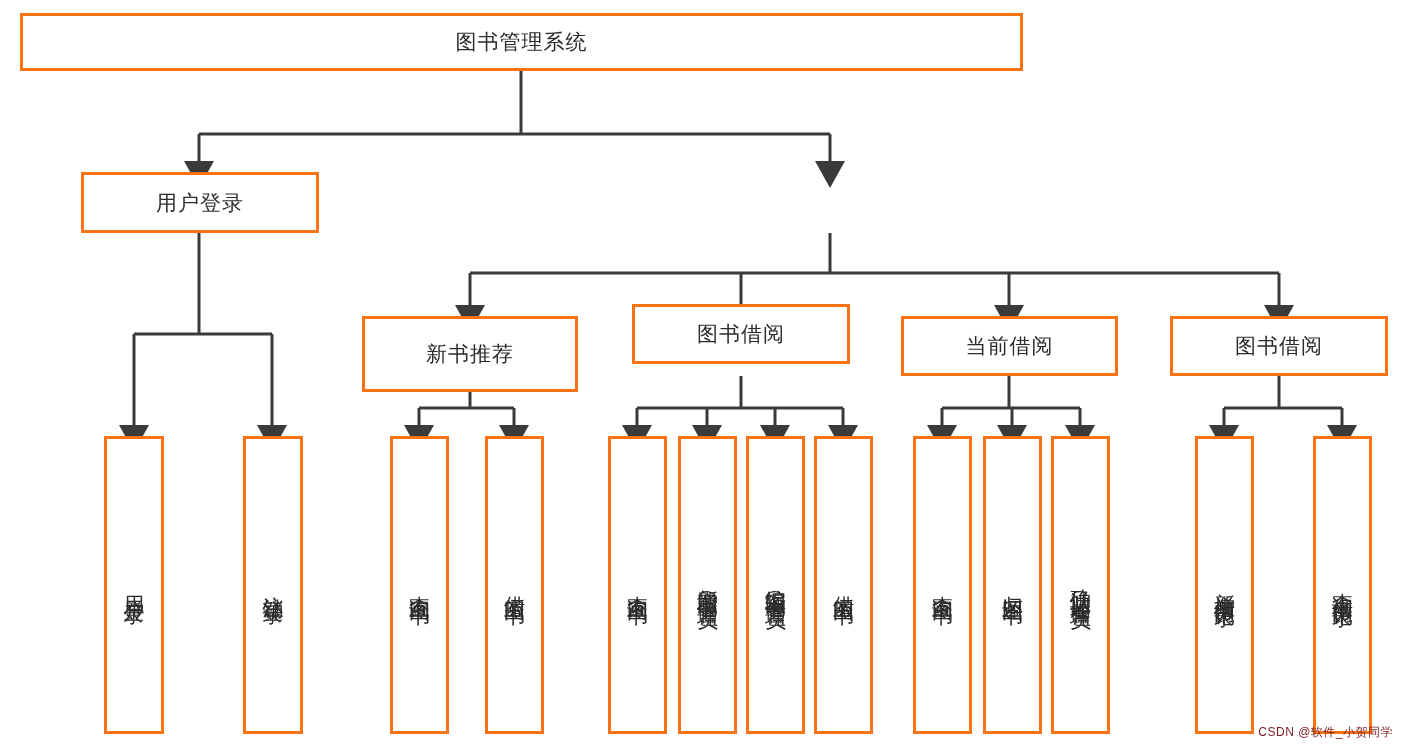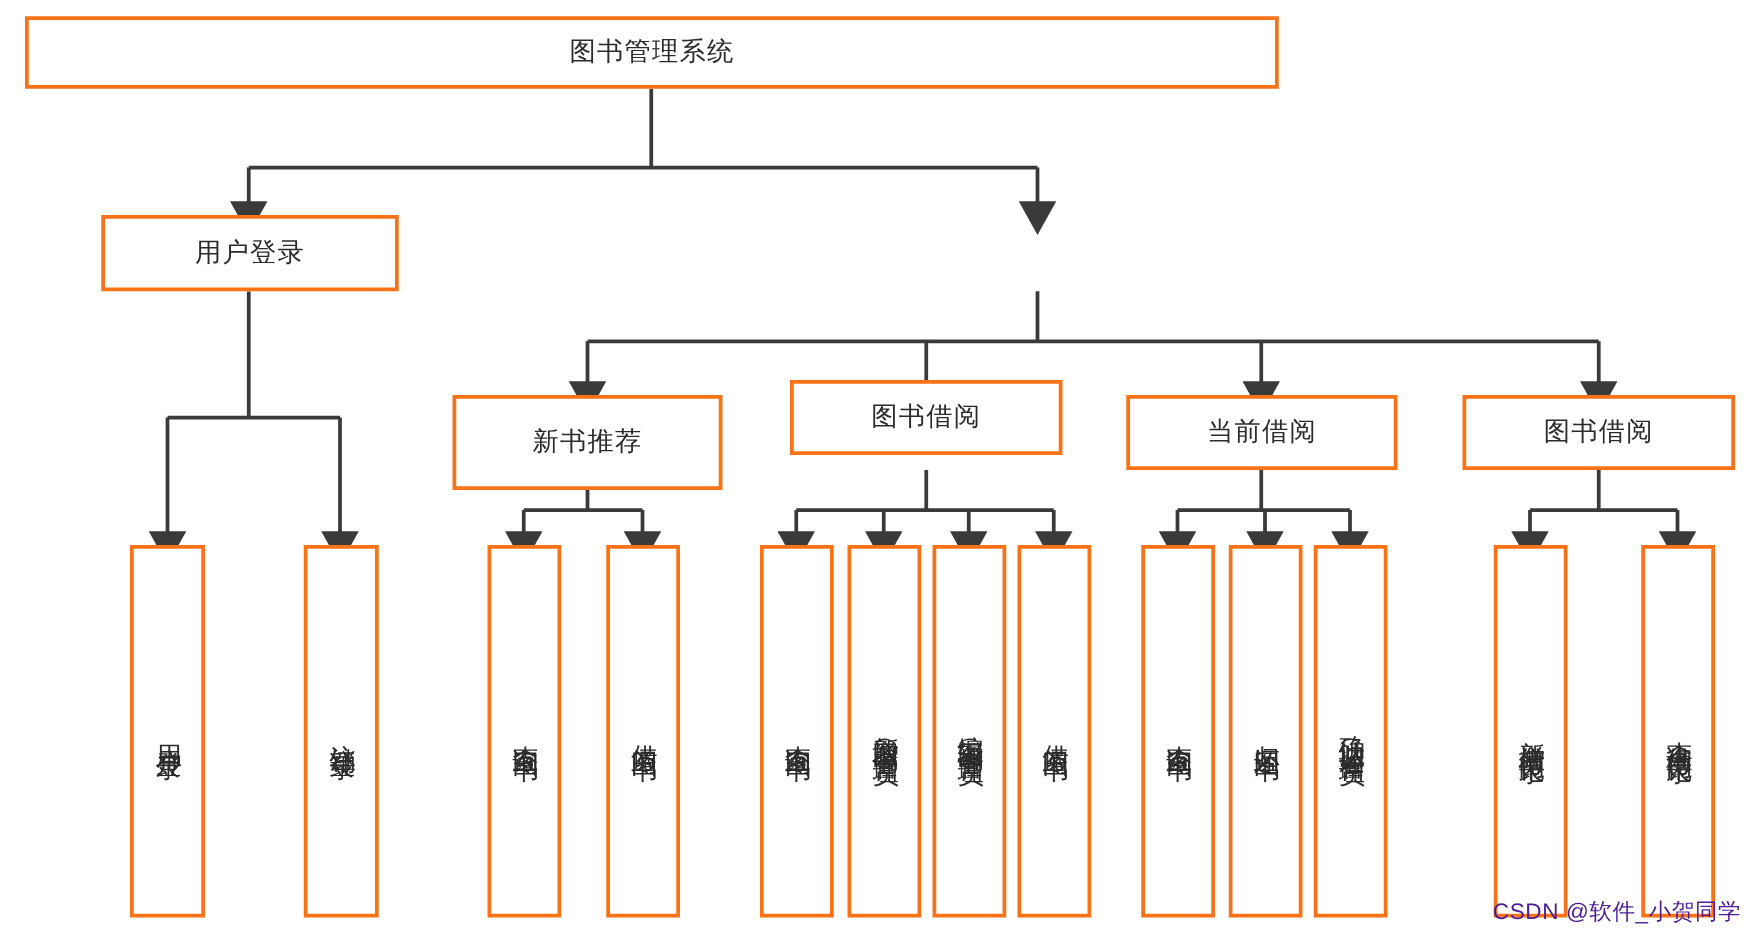--- a/index.html
+++ b/index.html
@@ -49,22 +49,22 @@
     letter-spacing: 3px;
     line-height: 1.05;
     white-space: nowrap;
     display: block;
     text-align: center;
   }
   .watermark {
     position: absolute;
     right: 12px;
     bottom: 6px;
-    font-size: 18px;
-    color: #4c1d95;
+    font-size: 12px;
+    color: #7f1d1d;
     letter-spacing: 0.5px;
     white-space: nowrap;
   }
 </style>
 </head>
 <body>
 
 <div id="canvas">
 
   <svg class="wires" viewBox="0 0 1405 747">

